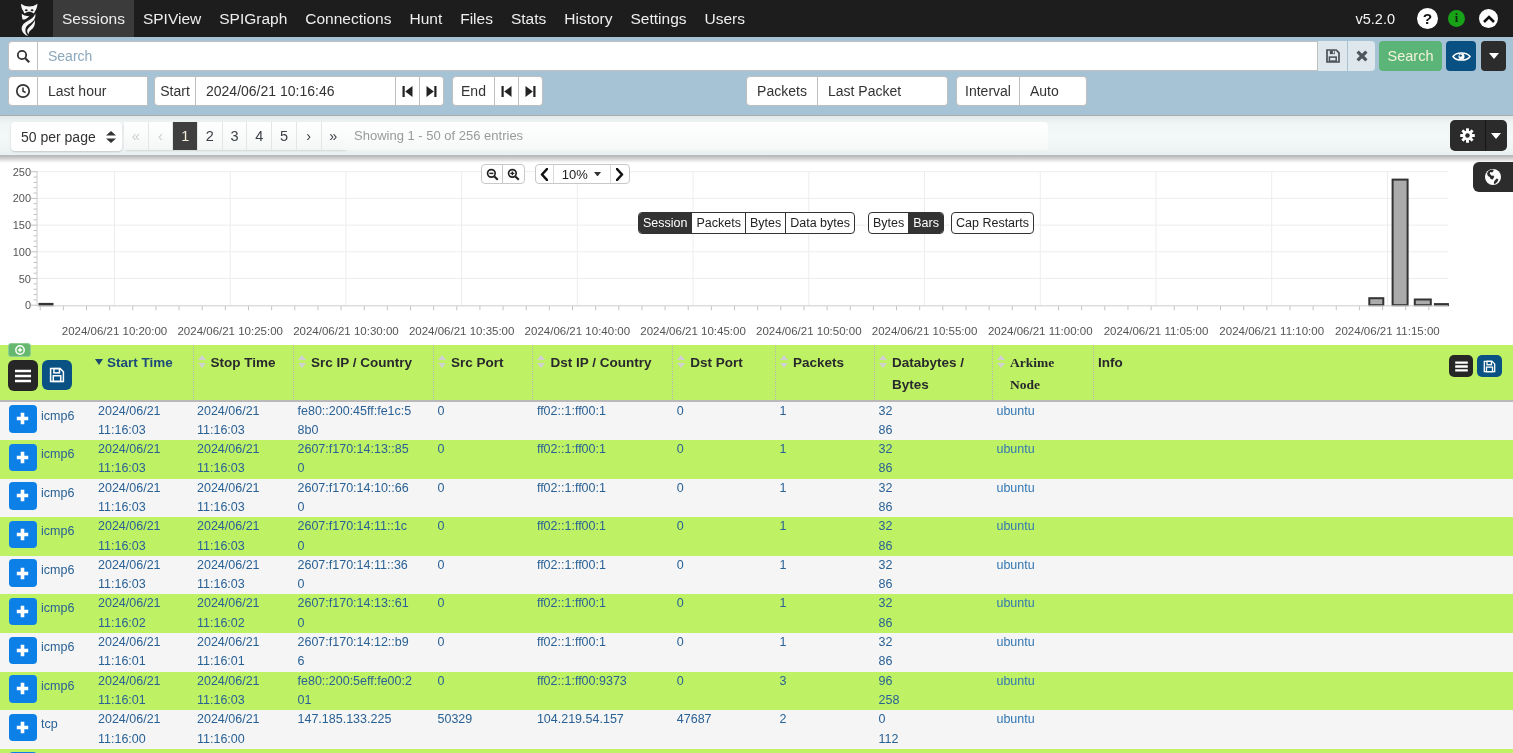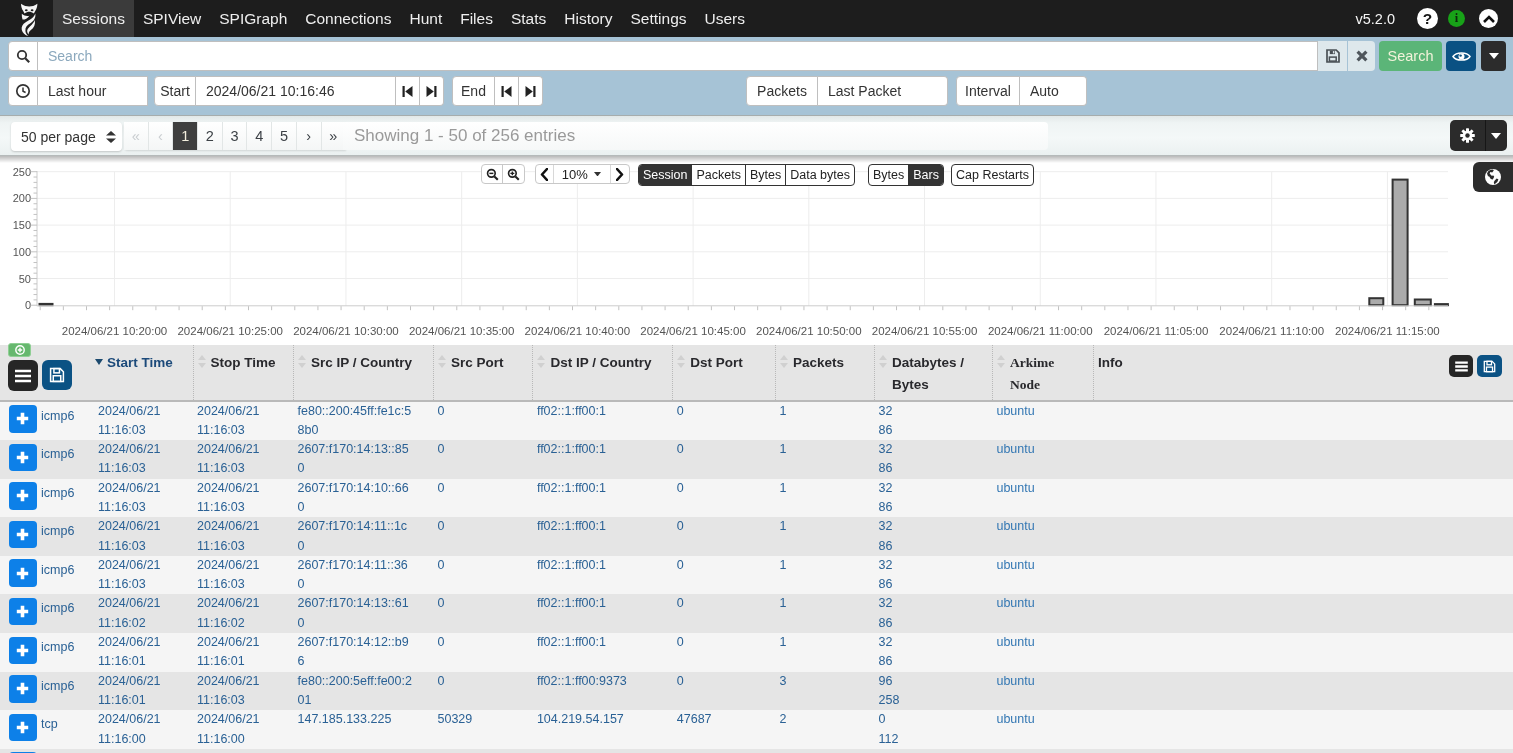--- a/index.html
+++ b/index.html
@@ -27,32 +27,32 @@
   .rlast  { border-radius:0 4px 4px 0; }
   .btn { border-radius:4px; display:flex; align-items:center; justify-content:center; border:none; }
 
   
   #pagebar { position:absolute; top:115px; left:0; width:1513px; height:41px; background:linear-gradient(#e2e8e8 0px, #eff4f4 7px, #f4f8f8 22px, #eaf0f0 40px); border-top:1px solid #a6adad; border-bottom:1px solid #b5baba; box-sizing:border-box; }
   #perpage { box-shadow:0 1px 2px rgba(0,0,0,0.18); position:absolute; left:11px; top:6px; width:111px; height:29px; background:#fff; border-radius:4px; display:flex; align-items:center; justify-content:space-between; font-size:14px; color:#333; padding:0 6px 0 10px; white-space:nowrap; }
   #pager { position:absolute; left:124px; top:6px; height:28px; display:flex; background:#fff; border-radius:4px 0 0 4px; box-shadow:0 1px 2px rgba(0,0,0,0.12); }
   .pbtn { width:24.7px; text-align:center; line-height:28px; font-size:14.5px; color:#3c4146; background:linear-gradient(#ffffff, #f4f6f6); border-right:1px solid #e2e6e6; box-sizing:border-box; }
   .pbtn.disabled { color:#c9cdd0; }
   .pbtn.active { background:#3f3f3f; color:#f3eedd; }
-  #showing { position:absolute; left:343px; top:6px; height:28px; width:705px; background:linear-gradient(#ffffff, #f6f8f8); border-radius:0 4px 4px 0; line-height:28px; font-size:17px; color:#9a9a9a; padding-left:11px; }
+  #showing { position:absolute; left:343px; top:6px; height:28px; width:705px; background:linear-gradient(#ffffff, #f6f8f8); border-radius:0 4px 4px 0; line-height:28px; font-size:13px; color:#9a9a9a; padding-left:11px; }
 
   
   #graphpanel { position:absolute; top:156px; left:0; width:1513px; height:189px; background:#fff; }
   #gshadow { position:absolute; top:0; left:0; width:1513px; height:7px; background:linear-gradient(#b9b9b9, rgba(255,255,255,0)); }
-  .seg { display:flex; position:absolute; border:1px solid #333; border-radius:4px; overflow:hidden; background:#fff; }
+  .seg { display:flex; position:absolute; border:1px solid #333; border-radius:4px; overflow:hidden; background:#fff;margin-top:48px; }
   .seg .opt { font-size:12.5px; color:#222; padding:0 4px; line-height:20px; border-left:1px solid #333; white-space:nowrap; }
   .seg .opt:first-child { border-left:none; }
   .seg .opt.dark { background:#333; color:#fff; }
 
   
-  #tablearea { position:absolute; top:345px; left:0; width:1513px; height:408px; background:#e5e5e5; }
+  #tablearea { position:absolute; top:345px; left:0; width:1513px; height:408px; background:#bef264; }
   table { border-collapse:collapse; table-layout:fixed; width:1513px; font-size:12.5px; }
   td, th { vertical-align:top; overflow:hidden; word-wrap:break-word; }
   thead th { text-align:left; font-size:13.5px; color:#29292d; font-weight:bold; padding:6.5px 4px 4px 4px; vertical-align:top; height:54px; line-height:22px; }
   thead th.dot { border-left:1px dotted #b8b8b8; }
   tbody tr { height:38.6px; }
   tbody tr:nth-child(odd) { background:#f5f5f5; }
   tbody td { padding:0 4px; line-height:19.3px; color:#2a6195; }
   tbody { border-top:2px solid #b9b9b9; }
   .proto { color:#2a6195; padding-top:5px !important; }
   th.sorted-th { color:#1c4a7a; padding-left:1px; }

